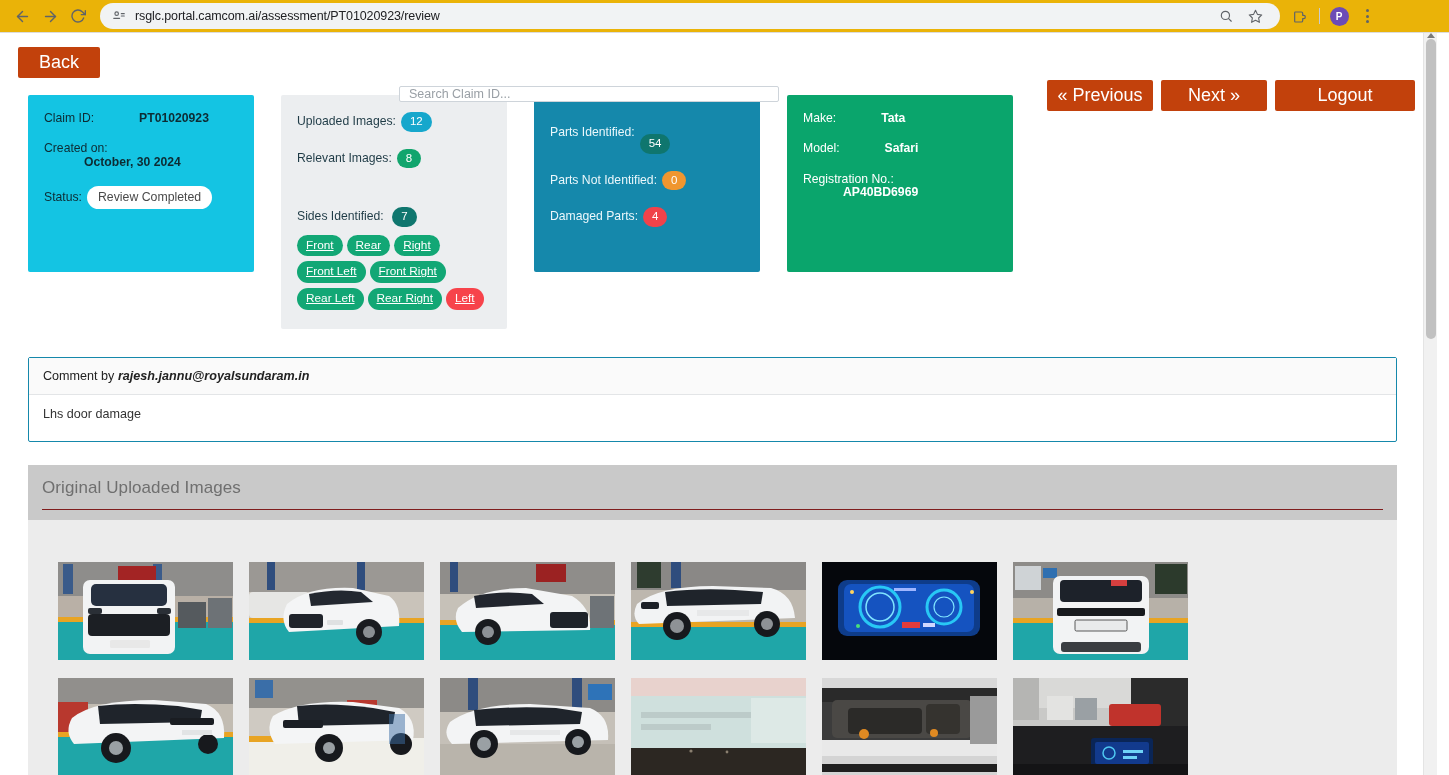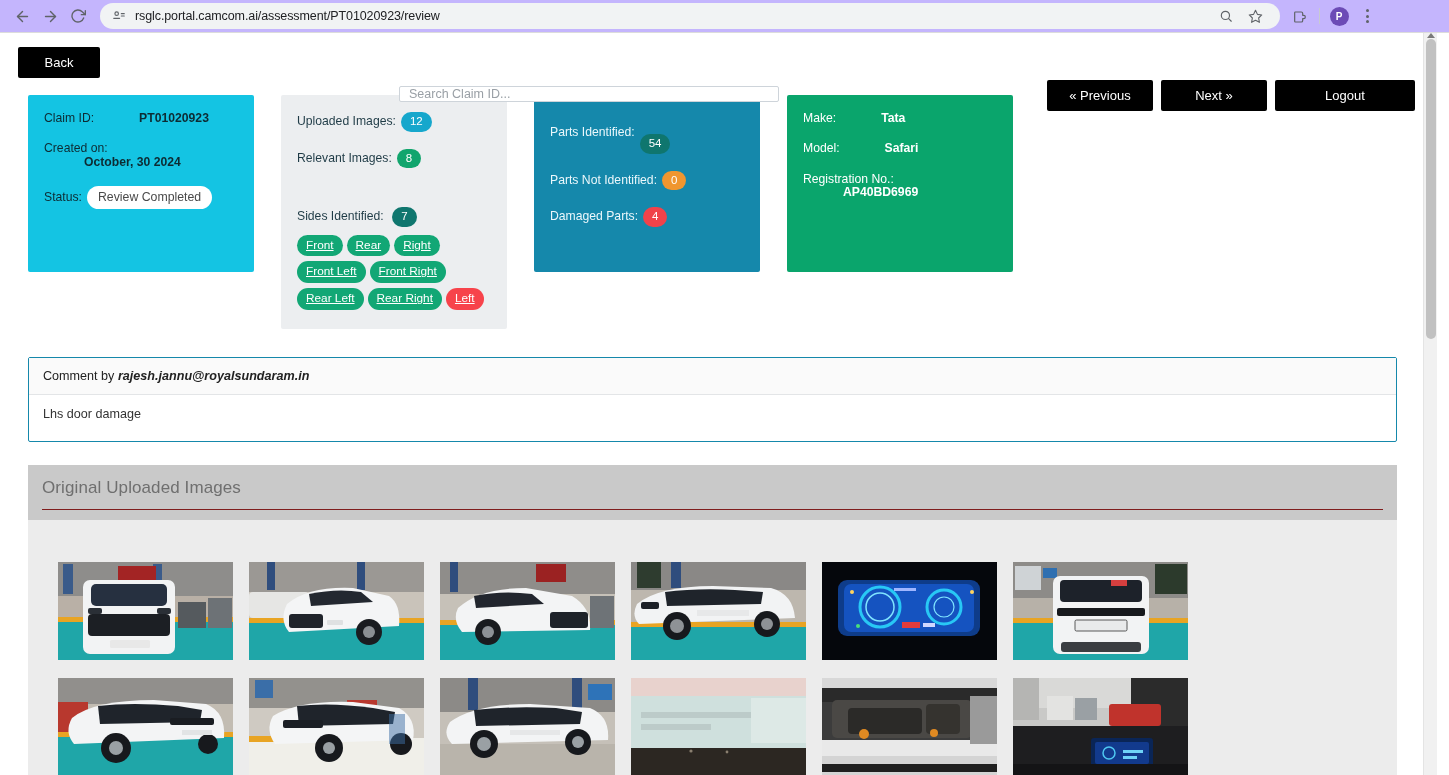--- a/index.html
+++ b/index.html
@@ -6,21 +6,21 @@
   html, body {
     width: 1449px; height: 775px;
     font-family: "Liberation Sans", sans-serif;
     background: #ffffff;
     overflow: hidden;
   }
 
   
   .browser-bar {
     height: 33px;
-    background: #c4b5fd;
+    background: #eab308;
     display: flex;
     align-items: center;
     padding: 12px 8px;
     border-bottom: 1px solid #dcdcdc;
     position: relative;
     text-align: right;
   }
   .nav-btn {
     width: 28px; height: 28px;
     display: flex; align-items: center; justify-content: center;
@@ -78,24 +78,24 @@
 
   
   .toolbar {
     height: 58px;
     display: flex;
     align-items: center;
     padding: 0 18px;
     position: relative;
   }
   .btn {
-    background: #000000;
+    background: #c2410c;
     color: #ffffff;
     border: none;
-    font-size: 13px;
+    font-size: 18px;
     font-family: "Liberation Sans", sans-serif;
     height: 31px;
     border-radius: 2px;
     cursor: pointer;
     display: flex; align-items: center; justify-content: center;
   }
   .btn-back { width: 82px; margin-left: 0px; }
   .search-wrap { position: absolute; left: 399px; top: 51px; }
   .search-input {
     width: 380px; height: 16px;

